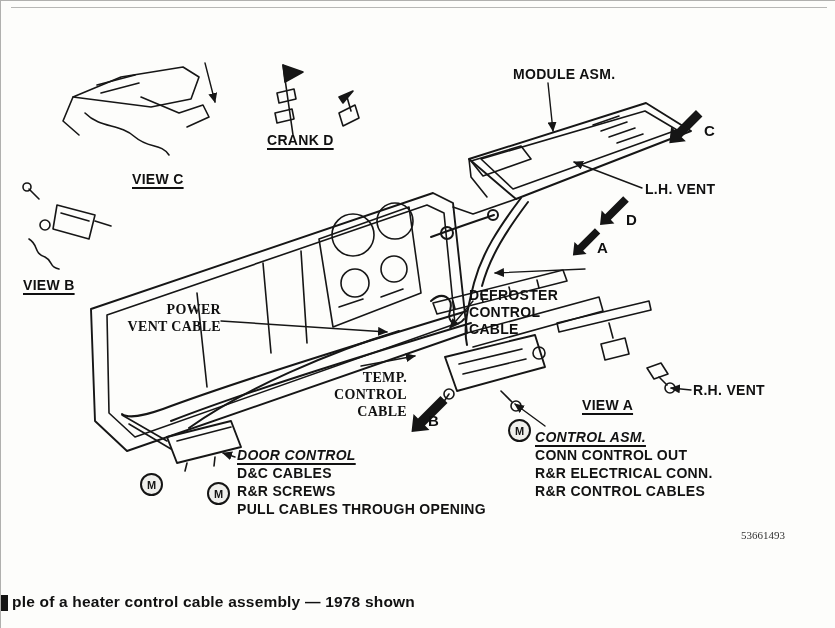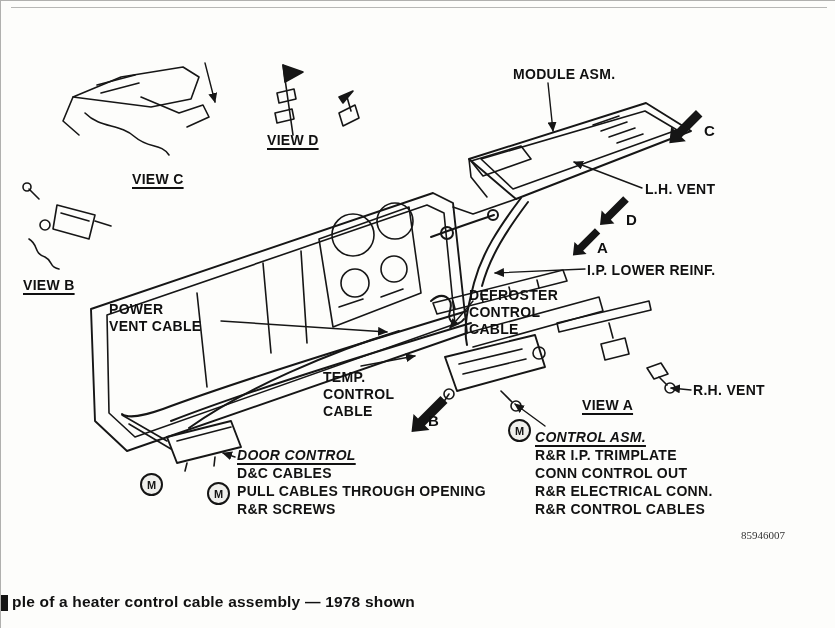--- a/index.html
+++ b/index.html
@@ -10,21 +10,21 @@
     font-family:"Liberation Sans", sans-serif;
     color:#121212;
   }
   svg.art { position:absolute; left:0; top:0; }
   .lbl {
     position:absolute; font-weight:700; font-size:14px;
     letter-spacing:0.3px; line-height:17px; white-space:pre-line;
     color:#101010;
   }
   .u { text-decoration:underline; text-underline-offset:3px; text-decoration-thickness:1.5px; }
-  .ctr { text-align:left; }
+  .ctr { text-align:right;font-family:Liberation Serif, serif; }
   .letter { font-size:15px; font-weight:700; }
   .m-badge {
     position:absolute; width:19px; height:19px; border-radius:50%;
     border:2.5px solid #141414; background:#efefec;
     display:flex; align-items:center; justify-content:center;
     font-size:11px; font-weight:700; color:#141414;
   }
   .list { position:absolute; font-weight:700; font-size:14px; line-height:18px; letter-spacing:0.3px; }
   .list .title { margin-bottom:0;font-style:italic; }
   .part-num {
@@ -161,56 +161,54 @@
       <path d="M584,268 L494,272" marker-end="url(#ah)"></path>
       <path d="M472,300 L449,327" marker-end="url(#ah)"></path>
       <path d="M220,320 L386,331" marker-end="url(#ah)"></path>
       <path d="M360,365 L414,355" marker-end="url(#ah)"></path>
       <path d="M690,389 L670,387" marker-end="url(#ah)"></path>
       <path d="M234,456 L222,452" marker-end="url(#ah)"></path>
       <path d="M544,425 L514,403" marker-end="url(#ah)"></path>
     </g>
   </svg>
 
-  <div class="lbl u" style="left:266px;top:131px">VIEW D</div>
+  <div class="lbl u" style="left:266px;top:131px">CRANK D</div>
   <div class="lbl" style="left:512px;top:65px">MODULE ASM.</div>
   <div class="lbl letter" style="left:703px;top:121px">C</div>
   <div class="lbl u" style="left:131px;top:170px">VIEW C</div>
   <div class="lbl" style="left:644px;top:180px">L.H. VENT</div>
   <div class="lbl letter" style="left:625px;top:210px">D</div>
   <div class="lbl letter" style="left:596px;top:238px">A</div>
   <div class="lbl u" style="left:22px;top:276px">VIEW B</div>
-  <div class="lbl" style="left:586px;top:261px">I.P. LOWER REINF.</div>
   <div class="lbl ctr" style="left:108px;top:300px;width:112px">POWER
 VENT CABLE</div>
   <div class="lbl" style="left:468px;top:286px">DEFROSTER
 CONTROL
 CABLE</div>
   <div class="lbl ctr" style="left:322px;top:368px;width:84px">TEMP.
 CONTROL
 CABLE</div>
   <div class="lbl letter" style="left:427px;top:411px">B</div>
   <div class="lbl u" style="left:581px;top:396px">VIEW A</div>
   <div class="lbl" style="left:692px;top:381px">R.H. VENT</div>
 
   <div class="m-badge" style="left:139px;top:472px">M</div>
   <div class="m-badge" style="left:206px;top:481px">M</div>
   <div class="m-badge" style="left:507px;top:418px">M</div>
 
   <div class="list" style="left:236px;top:445px">
     <div class="title u">DOOR CONTROL</div>
     <div>D&amp;C CABLES</div>
+    <div>R&amp;R SCREWS</div>
     <div>PULL CABLES THROUGH OPENING</div>
-    <div>R&amp;R SCREWS</div>
   </div>
 
   <div class="list" style="left:534px;top:427px">
     <div class="title u">CONTROL ASM.</div>
-    <div>R&amp;R I.P. TRIMPLATE</div>
     <div>CONN CONTROL OUT</div>
     <div>R&amp;R ELECTRICAL CONN.</div>
     <div>R&amp;R CONTROL CABLES</div>
   </div>
 
-  <div class="part-num">85946007</div>
+  <div class="part-num">53661493</div>
   <div class="caption-blob"></div>
   <div class="caption">ple of a heater control cable assembly — 1978 shown</div>
 </div>
 
 </body></html>

